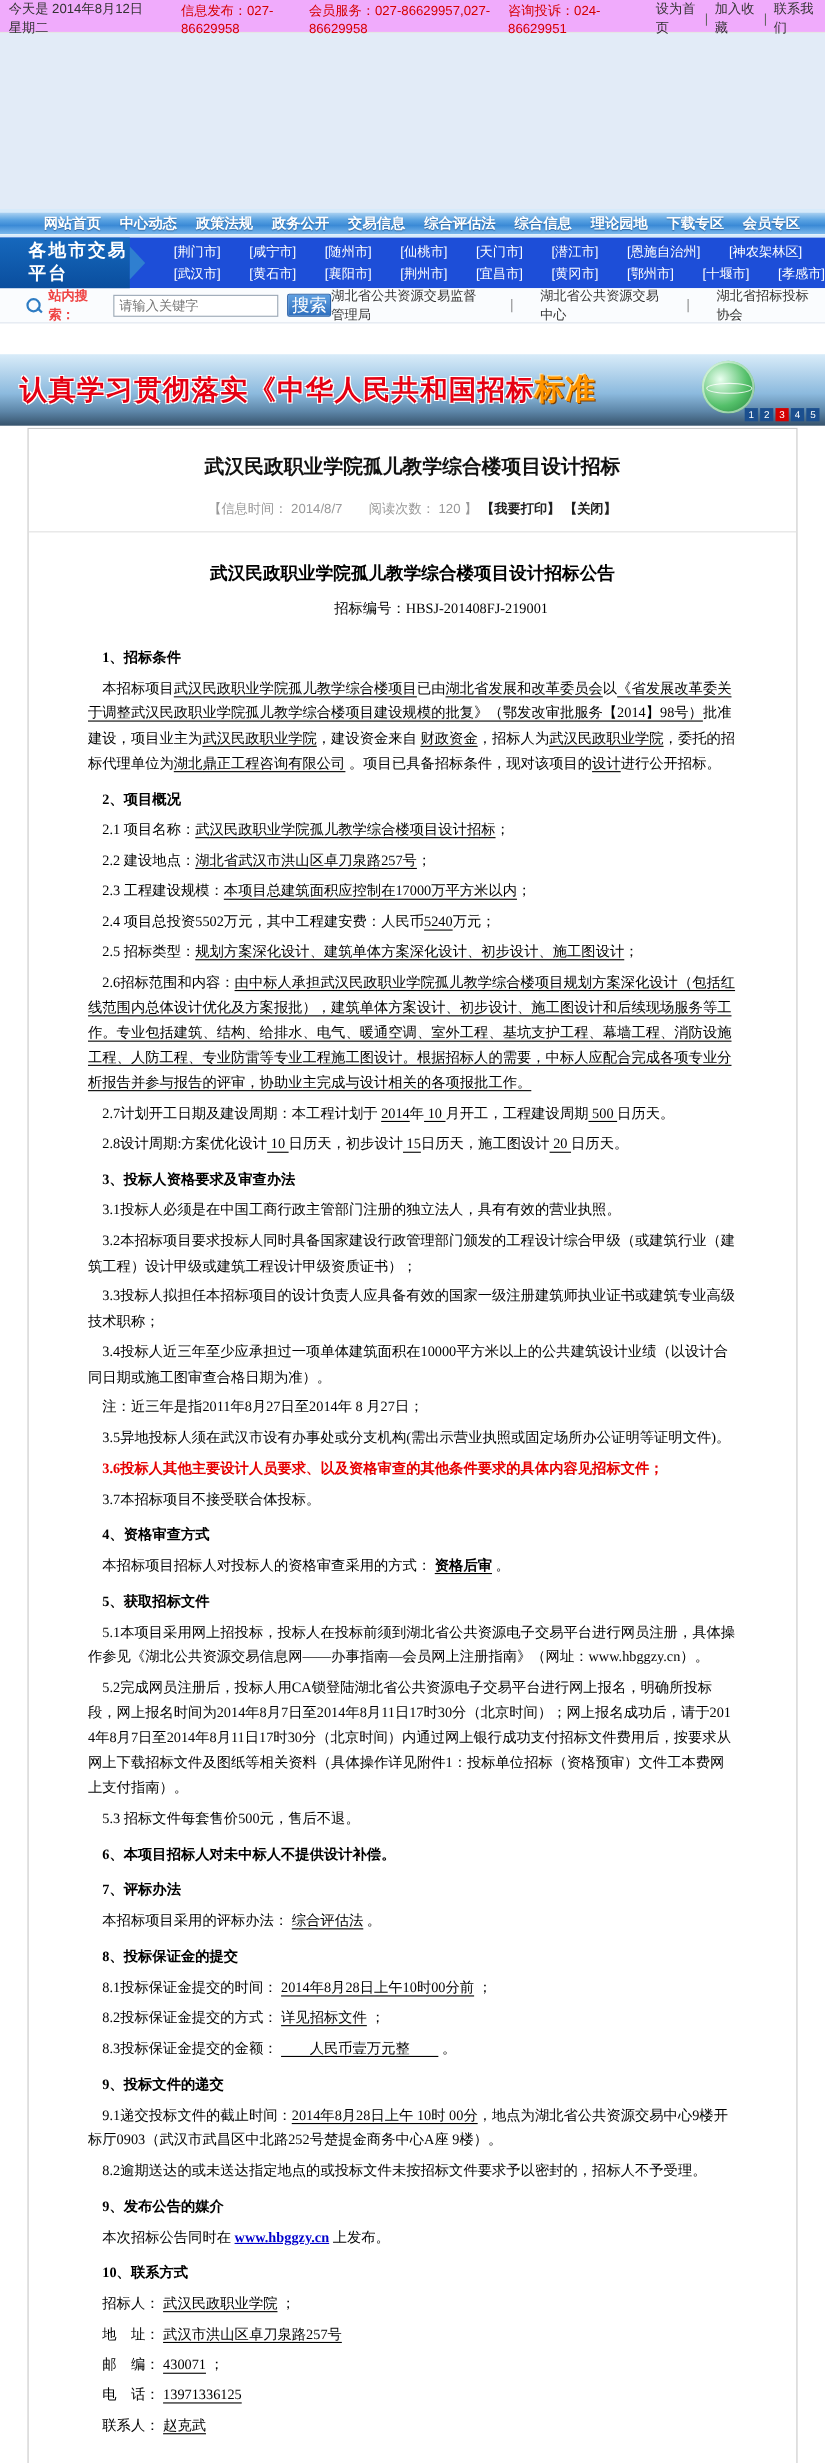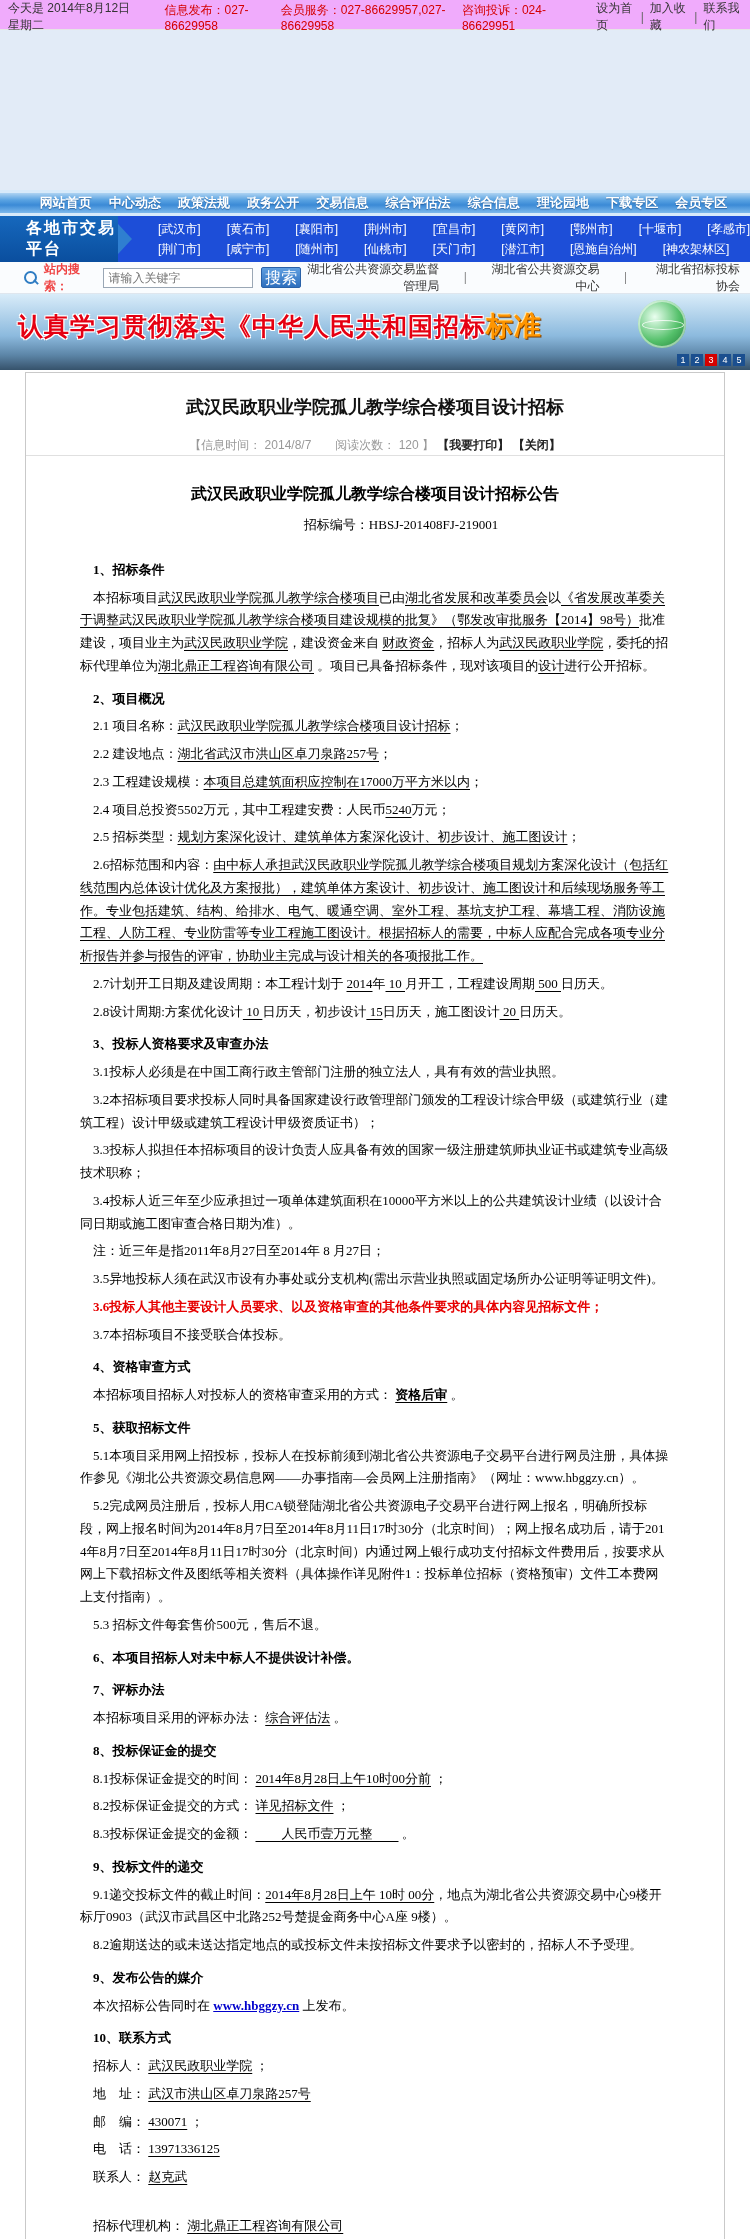--- a/index.html
+++ b/index.html
@@ -43,45 +43,45 @@
                border-bottom:1px solid #dfe6ee; padding:0 10px; }
   .search-ico { width:14px; height:14px; margin:0 8px 0 14px; position:relative; }
   .search-ico::before { content:""; position:absolute; width:9px; height:9px; border:2px solid #2e7cc3; border-radius:50%; }
   .search-ico::after { content:""; position:absolute; width:6px; height:2px; background:#2e7cc3;
                        transform:rotate(45deg); left:9px; top:10px; }
   .search-label { font-weight:bold; color:#ef4444; }
   .search-input { width:150px; height:20px; border:1px solid #9aa7b5; margin:0 8px; padding:0 4px;
                   font-size:12px; color:#888; background:#fff; }
   .search-btn { width:46px; height:21px; background:linear-gradient(180deg,#5f9fe0,#2e6fbe);
                 color:#fff; border:1px solid #2a62a8; border-radius:2px; font-size:16px; cursor:pointer; }
-  .search-orgs { margin-left:auto; display:flex; gap:20px; align-items:center; color:#333;text-align:right; }
+  .search-orgs { margin-left:auto; display:flex; gap:20px; align-items:center; color:#333; }
   .org-link { cursor:pointer; color:#333; }
 
   
-  .banner { height:76px; position:relative; overflow:hidden;
-            background:linear-gradient(180deg,#d9ecf9 0%,#8cbade 55%,#5d86a8 80%,#36526b 100%); }
+  .banner { height:65px; position:relative; overflow:hidden;
+            background:linear-gradient(180deg,#d9ecf9 0%,#8cbade 55%,#5d86a8 80%,#36526b 100%);margin-top:28px; }
   .banner-slogan { position:absolute; left:18px; top:14px; font-size:25px; font-weight:bold; color:#e50012;
                    letter-spacing:1px; white-space:nowrap;
                    text-shadow:1px 1px 0 #fff,-1px -1px 0 #fff,1px -1px 0 #fff,-1px 1px 0 #fff; }
   .banner-slogan .orange { color:#ff9500; font-size:27px;
                    text-shadow:1px 1px 0 #7a3c00,-1px -1px 0 #ffe9b0; }
   .banner-globe { position:absolute; right:64px; top:6px; width:48px; height:48px; border-radius:50%;
                   background:radial-gradient(circle at 35% 35%,#eafff0,#54c06a 55%,#1d7a35);
                   box-shadow:inset 0 0 0 2px rgba(255,255,255,.5); }
   .banner-globe::before { content:""; position:absolute; left:4px; top:20px; width:40px; height:8px;
                   border:1px solid rgba(255,255,255,.8); border-radius:50%; }
   .banner-pager { position:absolute; right:5px; bottom:4px; display:flex; gap:2px; }
   .pager-dot { width:12px; height:12px; background:#1b4f8f; color:#fff; font-size:9px;
                display:flex; align-items:center; justify-content:center; cursor:pointer; }
   .pager-dot.active { background:#d40000; }
 
   
   .article-wrap { width:700px; margin:2px auto 8px; background:#fff; border:1px solid #c9c9c9; padding-bottom:26px; }
   .article-title { text-align:center; font-size:18px; font-weight:bold; padding:22px 10px 18px; color:#111; }
-  .article-meta { text-align:center; color:#999; padding-bottom:1px; border-bottom:1px solid #e0e0e0; }
+  .article-meta { text-align:center; color:#999; padding-bottom:12px; border-bottom:1px solid #e0e0e0; }
   .article-meta .act { color:#222; font-weight:bold; cursor:pointer; }
 
   
   .docbody { padding:10px 54px 0; font-family:"Liberation Serif","DejaVu Serif",serif;
              font-size:13px; line-height:1.75; color:#000; }
   .para { text-indent:1em; margin:5px 0; word-break:break-all; }
   .s-title { text-align:center; text-indent:0; font-size:16px; font-weight:bold; margin:14px 0 6px; }
   .s-sub { text-align:center; text-indent:4em; margin-bottom:22px; }
   .s-h { font-weight:bold; margin-top:10px; }
   .s-red { color:#e60000; font-weight:bold; }
@@ -123,39 +123,39 @@
     <span class="nav-item">会员专区</span>
   </div>
 
 <div class="citybar">
   <div class="citybar-label">
     <span>各地市交易平台</span>
     <span class="citybar-arrow"></span>
   </div>
   <div class="citybar-cities">
       <div class="city-row">
+        <span class="city-link">[荆门市]</span>
+        <span class="city-link">[咸宁市]</span>
+        <span class="city-link">[随州市]</span>
+        <span class="city-link">[仙桃市]</span>
+        <span class="city-link">[天门市]</span>
+        <span class="city-link">[潜江市]</span>
+        <span class="city-link">[恩施自治州]</span>
+        <span class="city-link">[神农架林区]</span>
+      </div>
+      <div class="city-row">
         <span class="city-link">[武汉市]</span>
         <span class="city-link">[黄石市]</span>
         <span class="city-link">[襄阳市]</span>
         <span class="city-link">[荆州市]</span>
         <span class="city-link">[宜昌市]</span>
         <span class="city-link">[黄冈市]</span>
         <span class="city-link">[鄂州市]</span>
         <span class="city-link">[十堰市]</span>
         <span class="city-link">[孝感市]</span>
-      </div>
-      <div class="city-row">
-        <span class="city-link">[荆门市]</span>
-        <span class="city-link">[咸宁市]</span>
-        <span class="city-link">[随州市]</span>
-        <span class="city-link">[仙桃市]</span>
-        <span class="city-link">[天门市]</span>
-        <span class="city-link">[潜江市]</span>
-        <span class="city-link">[恩施自治州]</span>
-        <span class="city-link">[神农架林区]</span>
       </div>
     </div>
 </div>
 
 <div class="searchbar">
   <span class="search-ico"></span>
   <span class="search-label">站内搜索：</span>
   <input class="search-input" placeholder="请输入关键字" style="">
   <button class="search-btn">搜索</button>
   <span class="search-orgs">

